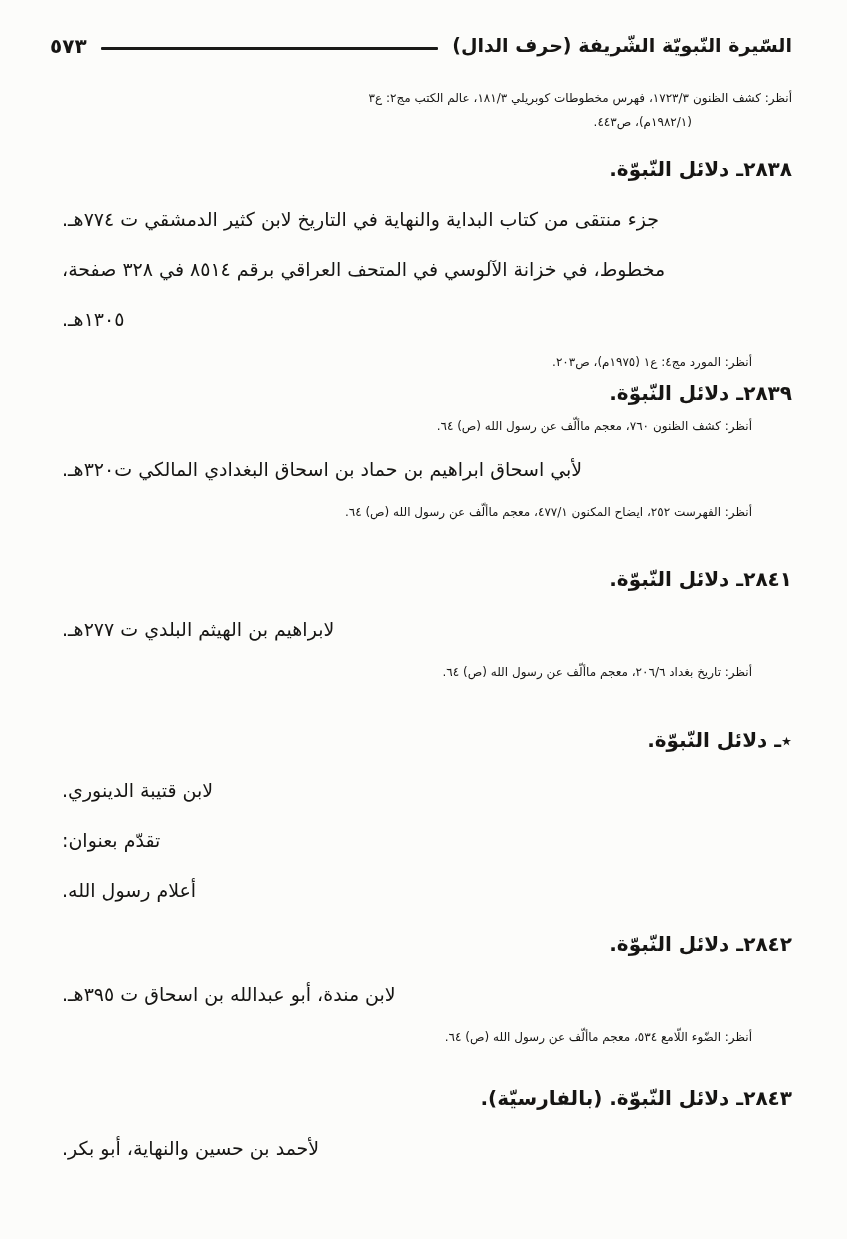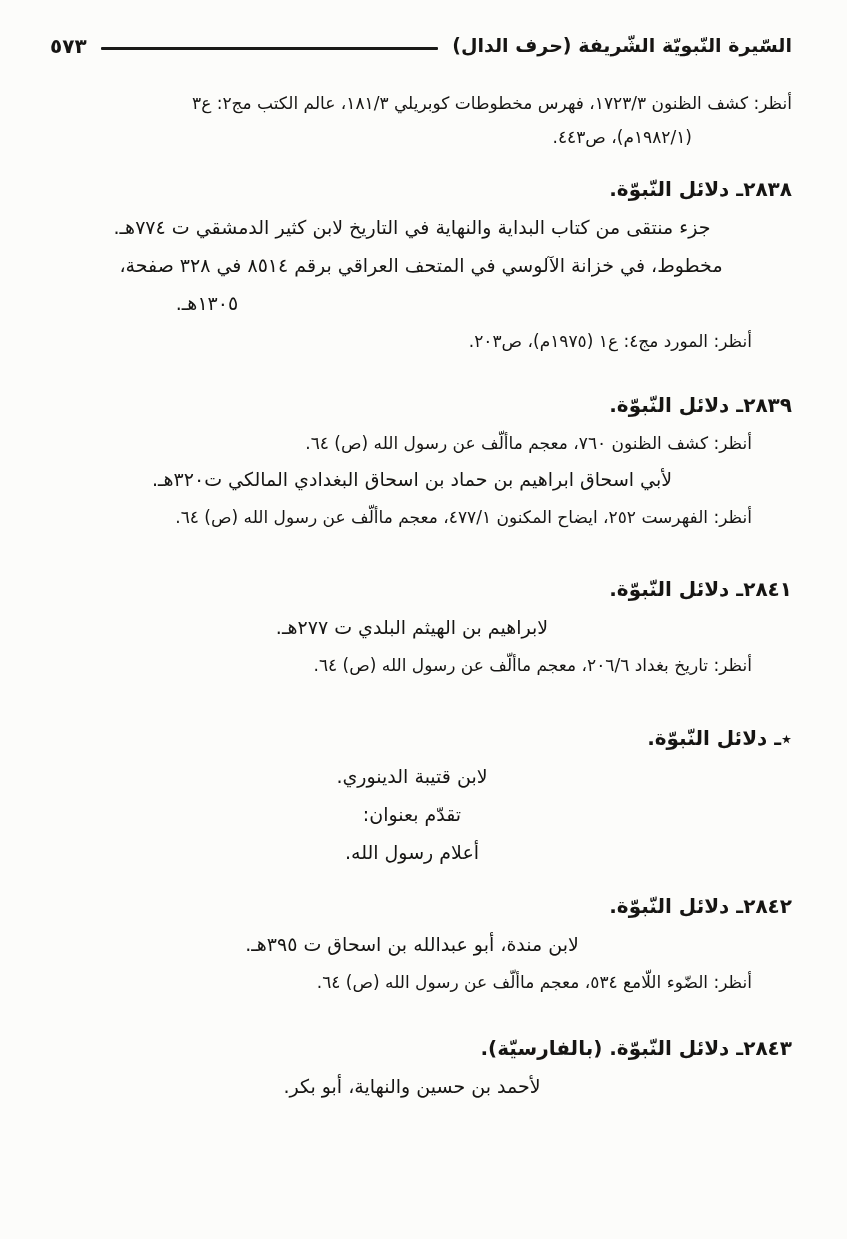--- a/index.html
+++ b/index.html
@@ -39,50 +39,50 @@
     margin-top: 6px;
   }
   .page-number {
     font-size: 20px;
     font-weight: bold;
     white-space: nowrap;
     margin-top: 2px;
   }
   
   .ref {
-    font-size: 17px;
+    font-size: 12px;
     line-height: 2.0;
     text-align: right;
     white-space: nowrap;
     margin: 0;
     padding-left: 0;
   }
   .intro-ref { margin-top: 26px; }
   .ref-cont { padding-right: 100px; }
   .entry { margin: 0; }
   .entry-heading {
     font-size: 20px;
     font-weight: bold;
     line-height: 1.9;
     margin: 0;
     text-align: right;
     white-space: nowrap;
   }
   .m-2838 { margin-top: 16px; }
-  .m-2839 { margin-top: 28px; }
+  .m-2839 { }
   .m-2840 { margin-top: 24px; }
   .m-2841 { margin-top: 36px; }
   .m-star { margin-top: 37px; }
   .m-2842 { margin-top: 16px; }
   .m-2843 { margin-top: 30px; }
   .line {
     font-size: 19px;
     line-height: 2.0;
-    margin: 0;
-    text-align: center;
+    margin: 12px;
+    text-align: left;
     white-space: nowrap;
     padding-right: 18px;
   }
   .line.cont { padding-right: 0; }
   .line.deep-indent { padding-right: 428px; }
   .entry .ref { padding-right: 40px; margin-top: 2px; }
 </style>
 </head>
 <body>
 

